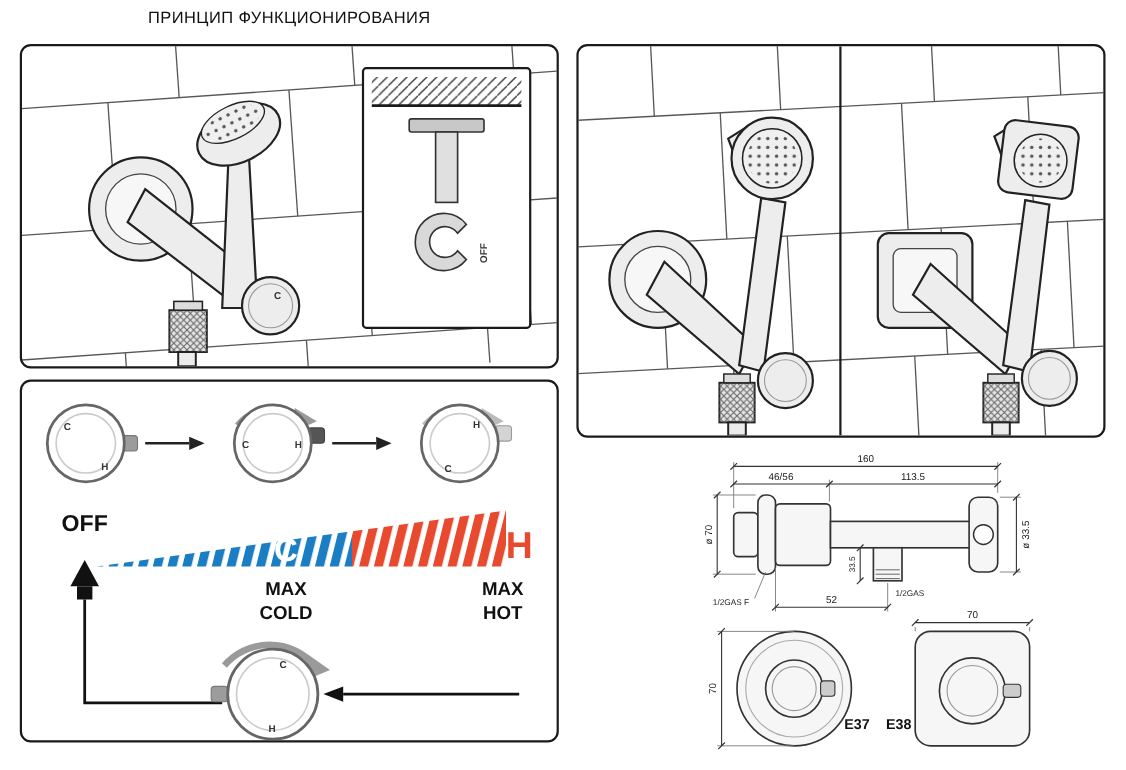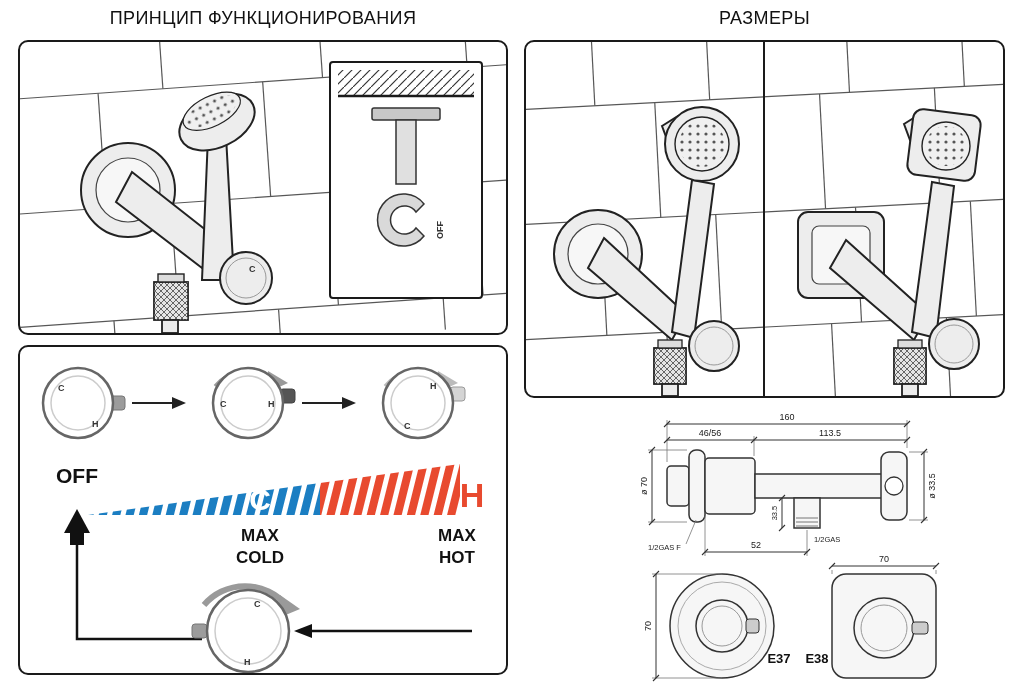--- a/index.html
+++ b/index.html
@@ -1,18 +1,18 @@
 <!DOCTYPE html>
 <html><head>
 <meta charset="utf-8">
 <style>
   html,body{margin:0;padding:0;background:#fff;}
   .canvas{position:relative;width:1024px;height:700px;background:#fff;overflow:hidden;
           font-family:"Liberation Sans",sans-serif;color:#111;}
-  .hdr{position:absolute;top:8px;text-align:center;font-size:18px;letter-spacing:.4px;color:#111;}
+  .hdr{position:absolute;top:8px;text-align:center;font-size:15px;letter-spacing:.4px;color:#111;}
   .hdr-left{left:18px;width:490px;}
   .hdr-right{left:524px;width:481px;}
   .panel{position:absolute;box-sizing:border-box;border:2px solid #1a1a1a;border-radius:10px;background:#fff;}
   .panel svg,.freearea svg{display:block;width:100%;height:100%;}
   .freearea{position:absolute;}
   svg text{font-family:"Liberation Sans",sans-serif;fill:#111;}
   .t-dim{font-size:9px;fill:#1a1a1a;}
   .t-dim-s{font-size:7.5px;fill:#1a1a1a;}
   .t-knob{font-size:9px;font-weight:bold;fill:#333;}
   .t-off{font-size:21px;font-weight:bold;}
@@ -27,21 +27,20 @@
   .extline{stroke:#777;stroke-width:.8;fill:none;}
   .tick{stroke:#333;stroke-width:1.1;}
   .body-ln{fill:#f6f6f6;stroke:#333;stroke-width:1.5;}
 </style>
 </head>
 <body>
 
 <div class="canvas">
 
   <div class="hdr hdr-left">ПРИНЦИП ФУНКЦИОНИРОВАНИЯ</div>
-  <div class="hdr hdr-right">РАЗМЕРЫ</div>
 
   <div class="panel" style="left:18px;top:40px;width:490px;height:295px;">
     <svg viewBox="0 0 486 291" preserveAspectRatio="none">
       <defs>
         <pattern id="hatch1" width="9" height="9" patternUnits="userSpaceOnUse">
           <path d="M0,9 L9,0" stroke="#333" stroke-width="1.2"></path>
         </pattern>
         <pattern id="knurl1" width="6" height="6" patternUnits="userSpaceOnUse">
           <path d="M0,6 L6,0 M0,0 L6,6" stroke="#666" stroke-width="1"></path>
         </pattern>

